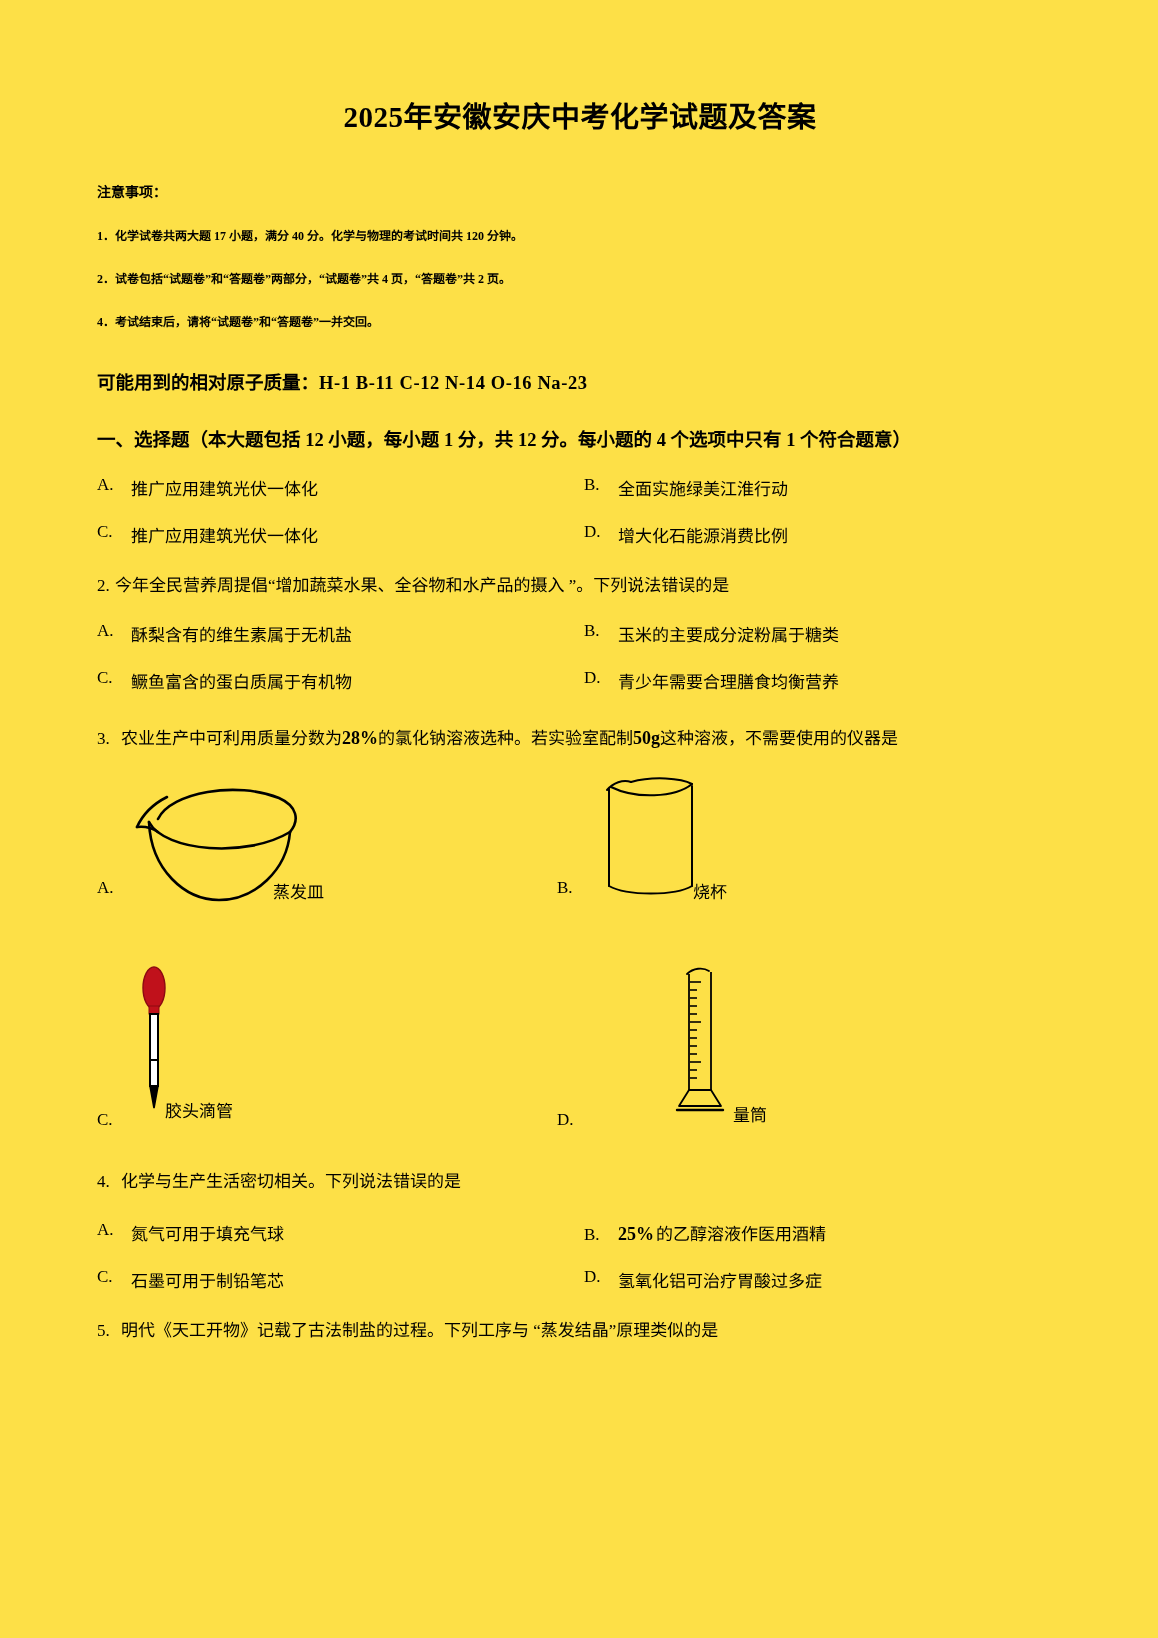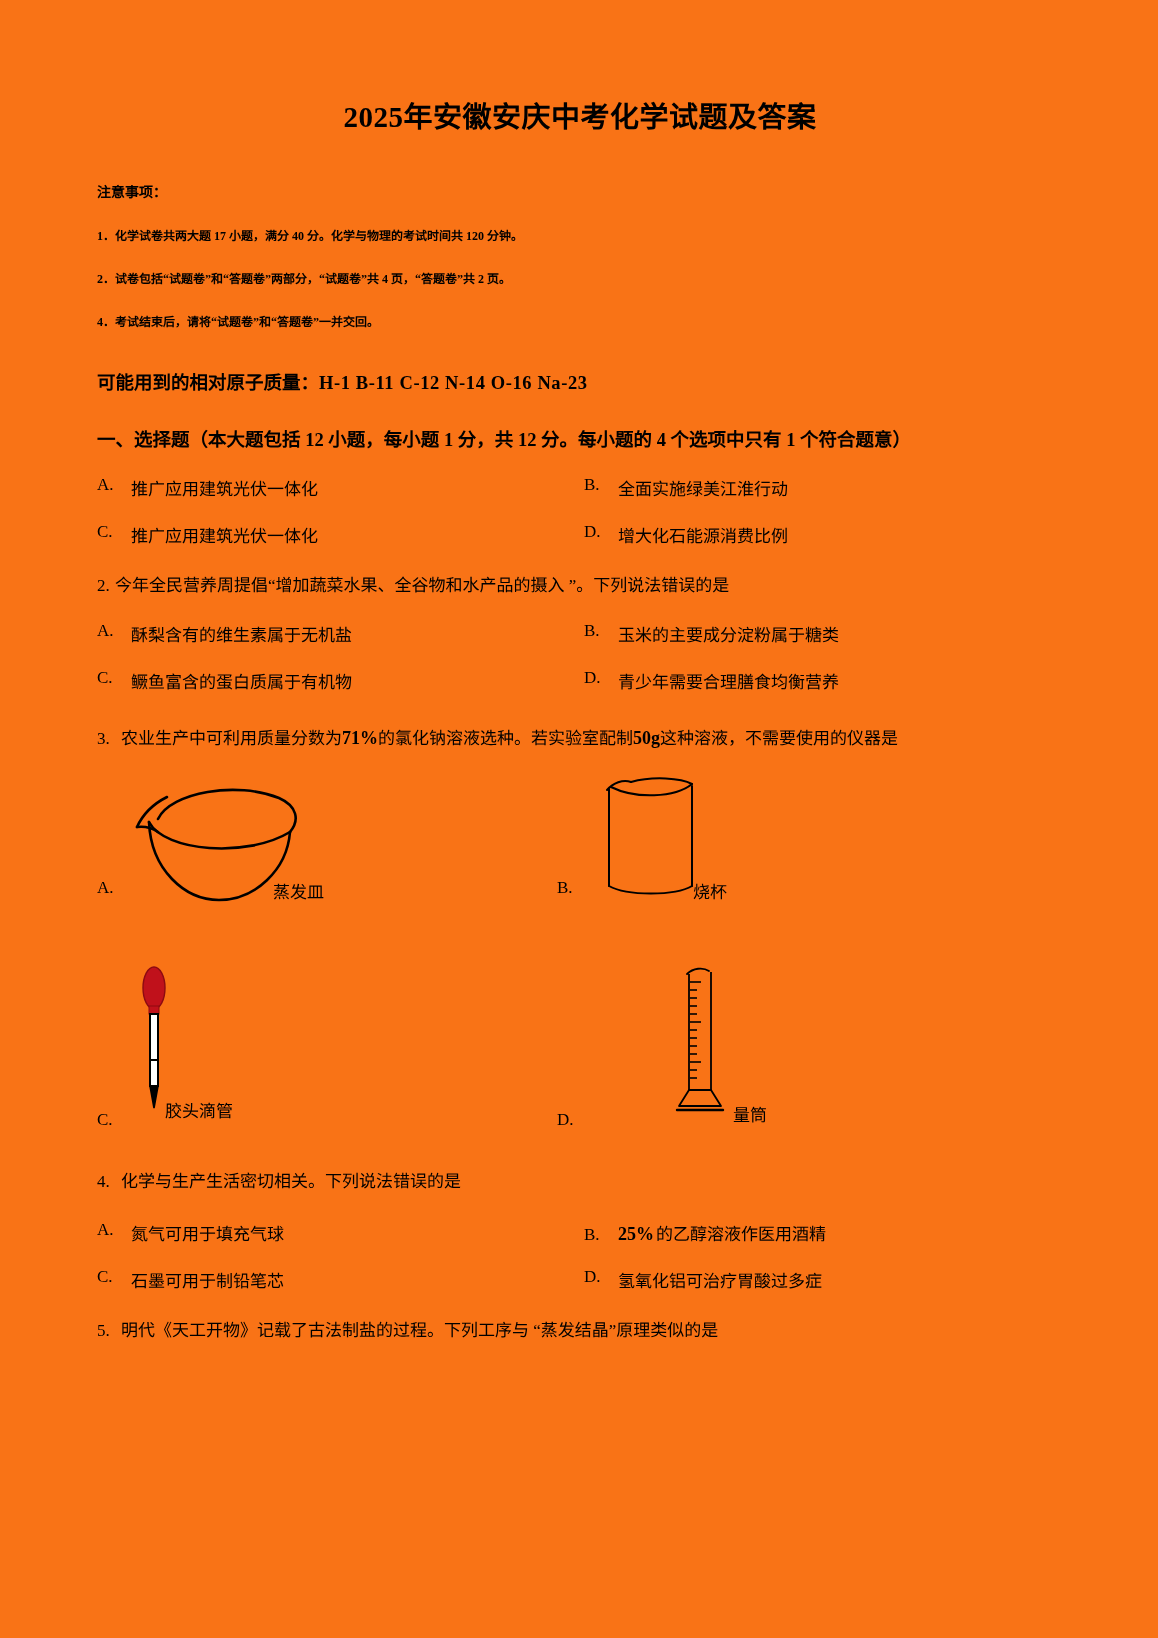--- a/index.html
+++ b/index.html
@@ -10,21 +10,21 @@
   }
   body {
     font-family: "Liberation Serif", "DejaVu Serif", serif;
     color: #000000;
   }
   .page {
     position: relative;
     width: 1158px;
     height: 1638px;
     margin: 0 auto;
-    background: #f97316;
+    background: #fde047;
     overflow: hidden;
     box-sizing: border-box;
     padding: 11px;
   }
   .inner {
     position: absolute;
     left: 97px;
     top: 0;
     width: 966px;
   }
@@ -184,21 +184,21 @@
       <div class="opt opt-c">
         <span class="opt-letter">C.</span>
         <span class="opt-text">鳜鱼富含的蛋白质属于有机物</span>
       </div>
       <div class="opt opt-d">
         <span class="opt-letter">D.</span>
         <span class="opt-text">青少年需要合理膳食均衡营养</span>
       </div>
     </div>
 
-    <div class="question" style="margin-top:32px; padding-left:24px; text-indent:-24px;"><span class="qnum" style="min-width:24px;">3.</span><span>农业生产中可利用质量分数为</span><span class="q-emph">71%</span><span>的氯化钠溶液选种。若实验室配制</span><span class="q-emph">50g</span><span>这种溶液，不需要使用的仪器是</span></div>
+    <div class="question" style="margin-top:32px; padding-left:24px; text-indent:-24px;"><span class="qnum" style="min-width:24px;">3.</span><span>农业生产中可利用质量分数为</span><span class="q-emph">28%</span><span>的氯化钠溶液选种。若实验室配制</span><span class="q-emph">50g</span><span>这种溶液，不需要使用的仪器是</span></div>
 
     <div class="fig-row" style="height:200px; margin-top:8px;">
 
       <div class="fig-cell" style="left:30px; top:10px;">
         <svg width="190" height="135" viewBox="0 0 190 135" aria-hidden="true">
 
           <path d="M10 57 C 16 44, 26 34, 40 27" fill="none" stroke="#000" stroke-width="2.6" stroke-linecap="round"></path>
           <path d="M10 57 C 18 56, 25 58, 31 62" fill="none" stroke="#000" stroke-width="2.6" stroke-linecap="round"></path>
 
           <path d="M31 49 C 44 22, 110 11, 152 28 C 170 36, 173 50, 163 62" fill="none" stroke="#000" stroke-width="2.6" stroke-linecap="round"></path>

